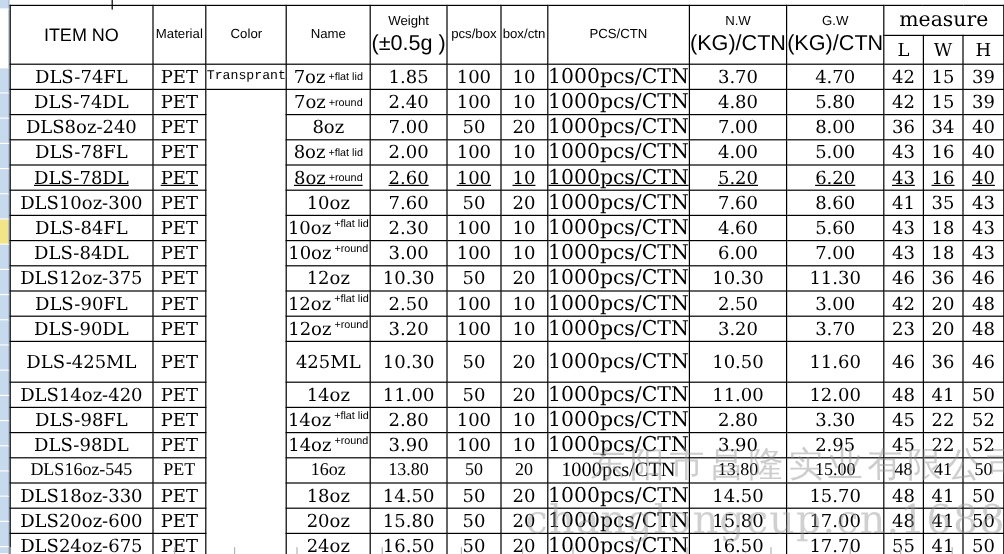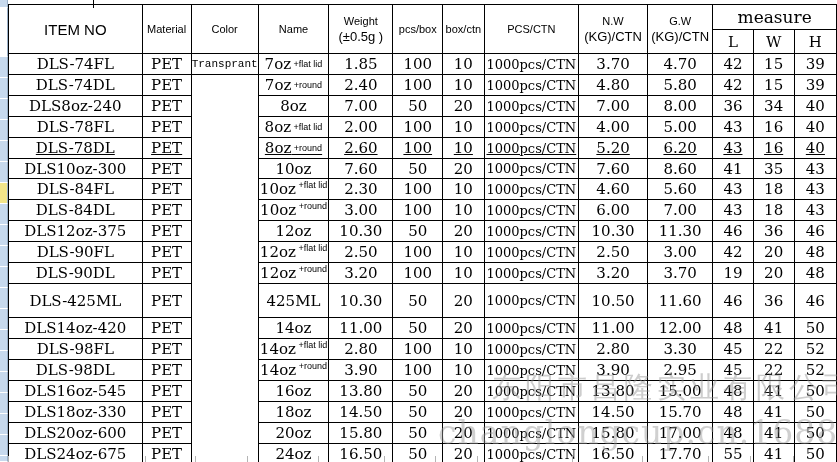--- a/index.html
+++ b/index.html
@@ -16,25 +16,25 @@
   
   table.sheet{position:absolute;left:8px;top:4px;border-collapse:collapse;table-layout:fixed;}
   table.sheet td,table.sheet th{
     border:1px solid #000;padding:0;margin:0;overflow:hidden;white-space:nowrap;
     text-align:center;vertical-align:middle;font-weight:normal;
   }
   th.itemno{font-family:"Liberation Sans", sans-serif;font-weight:bold;font-size:15px;}
   th.small-sans{font-family:"Liberation Sans", sans-serif;font-size:11px;}
   th.measure{font-size:17px;}
   th.lwh{font-size:15px;}
-  .hdr-line2{font-size:13px;display:block;margin-top:2px;}
+  .hdr-line2{font-size:18px;display:block;margin-top:2px;}
   .hdr-line1{display:block;}
   td.c-item{text-align:left;padding-left:3px;font-size:15px;}
   td.c-num,td.c-txt{font-size:15px;}
-  td.c-pcsctn{font-size:13px;}
+  td.c-pcsctn{font-size:17px;}
   td.c-color{font-family:Liberation Mono, monospace;font-size:11px;}
   .name-base{font-size:15px;}
   .name-sup{font-family:"Liberation Sans", sans-serif;font-size:9px;position:relative;top:-2px;}
   .name-sup.raised{top:-6px;}
   
   .bottomstubs{position:absolute;left:8px;top:456px;height:6px;display:flex;border-left:1px solid #b4b4b4;}
   .bottomstubs span{display:block;height:6px;box-sizing:border-box;border-right:1px solid #b4b4b4;}
   
   .wm{position:absolute;pointer-events:none;white-space:nowrap;}
   .wm1{left:492px;top:368px;font-size:29px;letter-spacing:4px;color:rgba(145,145,145,0.45);font-family:"DejaVu Sans", sans-serif;}
@@ -265,21 +265,21 @@
         <tr style="height: 21px;">
           <td class="c-item">DLS-90DL</td>
           <td class="c-txt">PET</td>
           <td class="c-txt"><span class="name-base">12oz</span><span class="name-sup raised"> +round</span></td>
           <td class="c-num">3.20</td>
           <td class="c-num">100</td>
           <td class="c-num">10</td>
           <td class="c-pcsctn">1000pcs/CTN</td>
           <td class="c-num">3.20</td>
           <td class="c-num">3.70</td>
-          <td class="c-num">19</td>
+          <td class="c-num">23</td>
           <td class="c-num">20</td>
           <td class="c-num">48</td>
         </tr>
         <tr style="height: 34px;">
           <td class="c-item">DLS-425ML</td>
           <td class="c-txt">PET</td>
           <td class="c-txt"><span class="name-base">425ML</span></td>
           <td class="c-num">10.30</td>
           <td class="c-num">50</td>
           <td class="c-num">20</td>
@@ -325,21 +325,21 @@
           <td class="c-num">3.90</td>
           <td class="c-num">100</td>
           <td class="c-num">10</td>
           <td class="c-pcsctn">1000pcs/CTN</td>
           <td class="c-num">3.90</td>
           <td class="c-num">2.95</td>
           <td class="c-num">45</td>
           <td class="c-num">22</td>
           <td class="c-num">52</td>
         </tr>
-        <tr style="height: 21px;">
+        <tr style="height: 21px; font-family: Liberation Serif, serif;">
           <td class="c-item">DLS16oz-545</td>
           <td class="c-txt">PET</td>
           <td class="c-txt"><span class="name-base">16oz</span></td>
           <td class="c-num">13.80</td>
           <td class="c-num">50</td>
           <td class="c-num">20</td>
           <td class="c-pcsctn">1000pcs/CTN</td>
           <td class="c-num">13.80</td>
           <td class="c-num">15.00</td>
           <td class="c-num">48</td>

